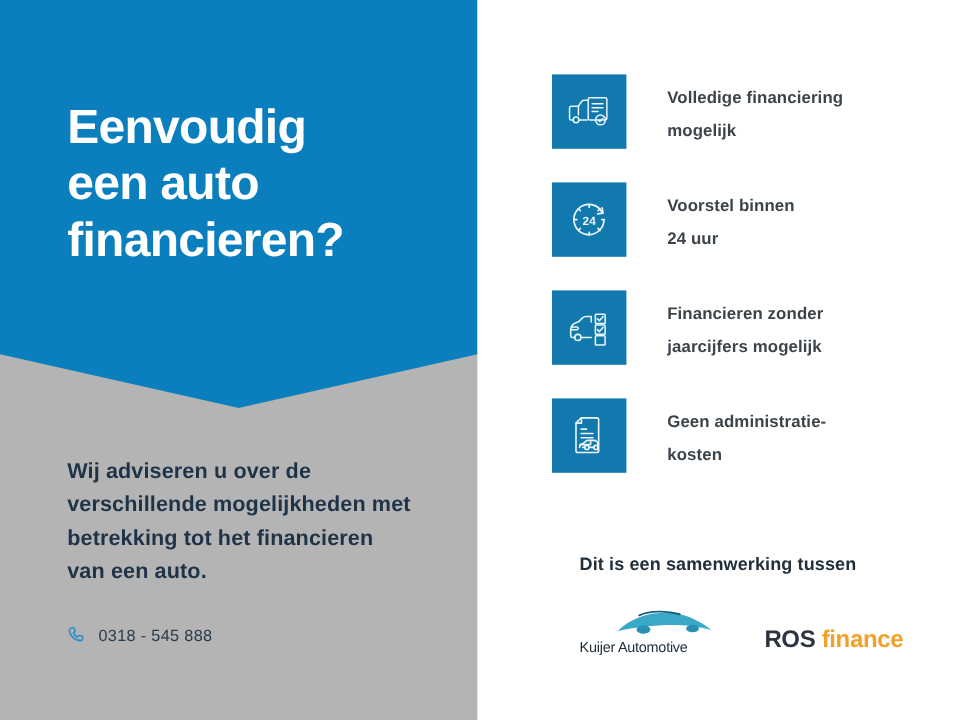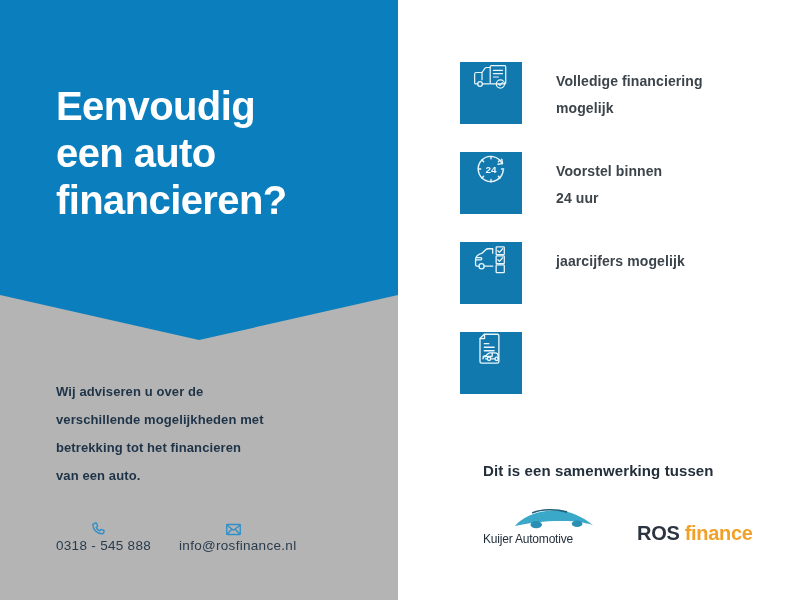--- a/index.html
+++ b/index.html
@@ -20,36 +20,36 @@
 
   .headline{
     position:absolute;left:56px;top:56px;width:330px;
     color:#ffffff;font-size:40px;line-height:47px;font-weight:bold;
     letter-spacing:-0.6px;
   }
   .headline .hl-line{display:block;}
 
   .body-copy{
     position:absolute;left:56px;top:378px;width:320px;
-    color:#1e3347;font-size:13px;line-height:28px;font-weight:bold;
+    color:#1e3347;font-size:18px;line-height:28px;font-weight:bold;
     letter-spacing:0.1px;
   }
   .body-copy .bc-line{display:block;}
 
   .contact-row{position:absolute;left:56px;top:521px;display:flex;align-items:center;}
-  .contact-item{display:flex;align-items:center;margin-right:28px;flex-direction:column;}
+  .contact-item{display:flex;align-items:center;margin-right:28px;}
   .contact-ico{display:block;width:17px;height:17px;margin-right:9px;flex:none;}
   .contact-txt{color:#2a3b4c;font-size:13.5px;letter-spacing:0.3px;white-space:nowrap;}
 
   
   .features{position:absolute;left:460px;top:62px;width:320px;}
   .feature{position:relative;height:90px;}
   .feature-tile{
     position:absolute;left:0;top:0;width:62px;height:62px;background:#1279ae;
-    display:flex;align-items:flex-start;justify-content:center;
+    display:flex;align-items:center;justify-content:center;
   }
   .feature-tile svg{display:block;}
   .feature-label{
     position:absolute;left:96px;top:6px;width:220px;
     color:#3c444b;font-size:14px;line-height:27px;letter-spacing:0.1px;
   }
   .feature-label .fl-line{display:block;font-weight:bold;}
 
   .partners{position:absolute;left:460px;top:462px;width:330px;margin-left:23px;}
   .partners-title{color:#23303c;font-size:15px;font-weight:bold;letter-spacing:0.1px;}
@@ -97,30 +97,20 @@
         <svg width="17" height="17" viewBox="0 0 24 24" fill="none" stroke="#2f8fc9" stroke-width="2" stroke-linecap="round" stroke-linejoin="round">
           <path d="M6.6 2.8 C7.3 2.6 8 3 8.2 3.7 l0.9 2.8 c0.2 0.6 0 1.2-0.5 1.6 L7.3 9.1
                    c0.9 2.2 2.6 3.9 4.8 4.8 l1 -1.3 c0.4-0.5 1-0.7 1.6-0.5 l2.8 0.9
                    c0.7 0.2 1.1 0.9 0.9 1.6 l-0.6 2.2 c-0.2 0.8-0.9 1.3-1.7 1.3
                    C8.6 18.1 3 12.5 2.6 5.6 c0-0.8 0.5-1.5 1.3-1.7 z"></path>
         </svg>
       </span>
       <span class="contact-txt">0318 - 545 888</span>
     </a>
 
-    <a class="contact-item">
-      <span class="contact-ico">
-        <svg width="17" height="17" viewBox="0 0 24 24" fill="none" stroke="#2f8fc9" stroke-width="1.9" stroke-linecap="round" stroke-linejoin="round">
-          <rect x="2.5" y="5" width="19" height="14" rx="1.2"></rect>
-          <path d="M2.5 5.6 L12 13 L21.5 5.6"></path>
-          <path d="M2.8 18.6 L9.3 11.9 M21.2 18.6 L14.7 11.9"></path>
-        </svg>
-      </span>
-      <span class="contact-txt">info@rosfinance.nl</span>
-    </a>
 
   </div>
 
   <div class="features">
 
     <div class="feature">
       <div class="feature-tile">
         <span>
           <svg width="36" height="30" viewBox="0 0 44 34" fill="none" stroke="#eaf6fb" stroke-width="1.5" stroke-linecap="round" stroke-linejoin="round">
             <path d="M2 20.5 L2 13.5 C2 12.4 2.9 11.5 4 11.5 L11 11.5 L14.5 6.5
@@ -172,20 +162,21 @@
             <path d="M4.2 17.5 L9 17.5 C9.7 17.5 10.3 18 10.3 18.8 C10.3 19.5 9.7 20.1 9 20.1 L3.4 20.1"></path>
             <rect x="27" y="5" width="9.5" height="9" rx="0.8"></rect>
             <path d="M29 9.5 L30.9 11.4 L34.6 7.2"></path>
             <rect x="27" y="15.5" width="9.5" height="9" rx="0.8"></rect>
             <path d="M29 20 L30.9 21.9 L34.6 17.7"></path>
             <rect x="27" y="26" width="9.5" height="9" rx="0.8"></rect>
           </svg>
         </span>
       </div>
       <div class="feature-label">
+        <span class="fl-line">Financieren zonder</span>
         <span class="fl-line">jaarcijfers mogelijk</span>
       </div>
     </div>
 
     <div class="feature">
       <div class="feature-tile">
         <span>
           <svg width="32" height="34" viewBox="0 0 34 38" fill="none" stroke="#eaf6fb" stroke-width="1.5" stroke-linecap="round" stroke-linejoin="round">
             <path d="M9.5 2.5 L24 2.5 C25 2.5 25.8 3.3 25.8 4.3 L25.8 33 C25.8 34 25 34.8 24 34.8
                      L6.5 34.8 C5.5 34.8 4.7 34 4.7 33 L4.7 7.3 Z"></path>
@@ -193,20 +184,24 @@
             <path d="M9.5 13 L14.5 13 M9.5 17 L20.5 17 M9.5 21 L20.5 21"></path>
             <path d="M8 30 C8 28 9.5 26.6 11.7 26.1 L14 24.1 C14.5 23.7 15.1 23.4 15.8 23.4
                      L21.5 23.4 C23.4 23.4 25 25 25 27 L25 30"></path>
             <path d="M11 30 L13 30 M17.5 30 L21.5 30"></path>
             <circle cx="14.8" cy="30" r="1.9"></circle>
             <circle cx="23.3" cy="30" r="1.9"></circle>
             <path d="M18.3 23.6 L18.3 27.4 L8.3 27.4"></path>
           </svg>
         </span>
       </div>
+      <div class="feature-label">
+        <span class="fl-line">Geen administratie-</span>
+        <span class="fl-line">kosten</span>
+      </div>
     </div>
 
   </div>
 
   <div class="partners">
     <div class="partners-title">Dit is een samenwerking tussen</div>
 
     <div class="partner-logos">
 
       <div class="logo-kuijer">

